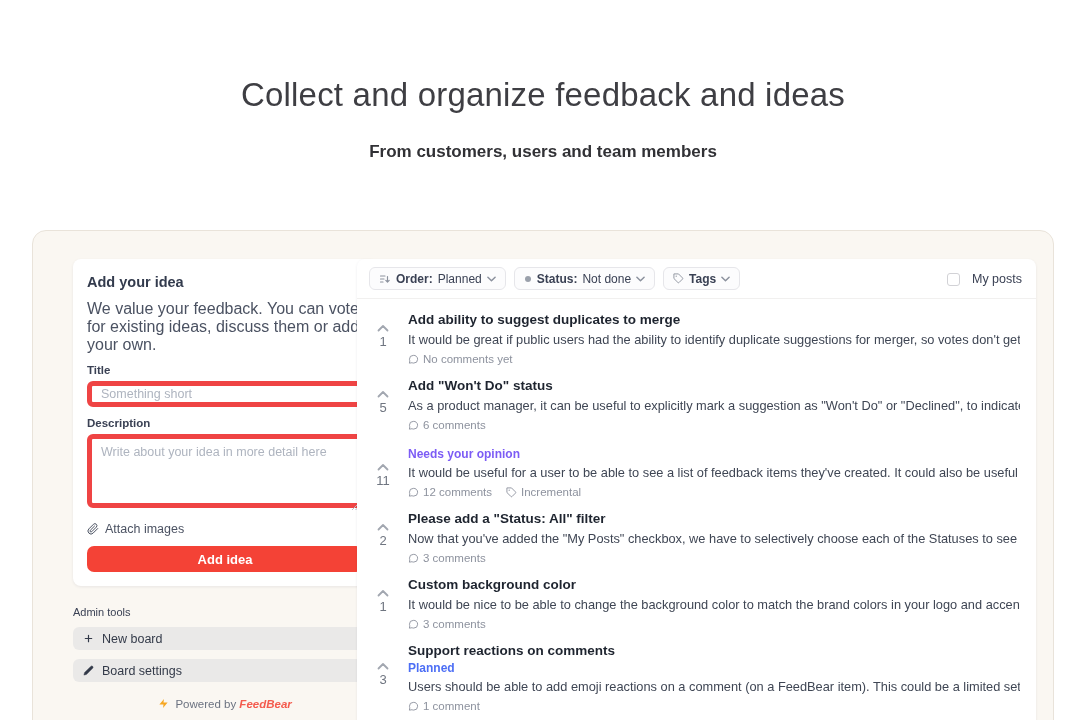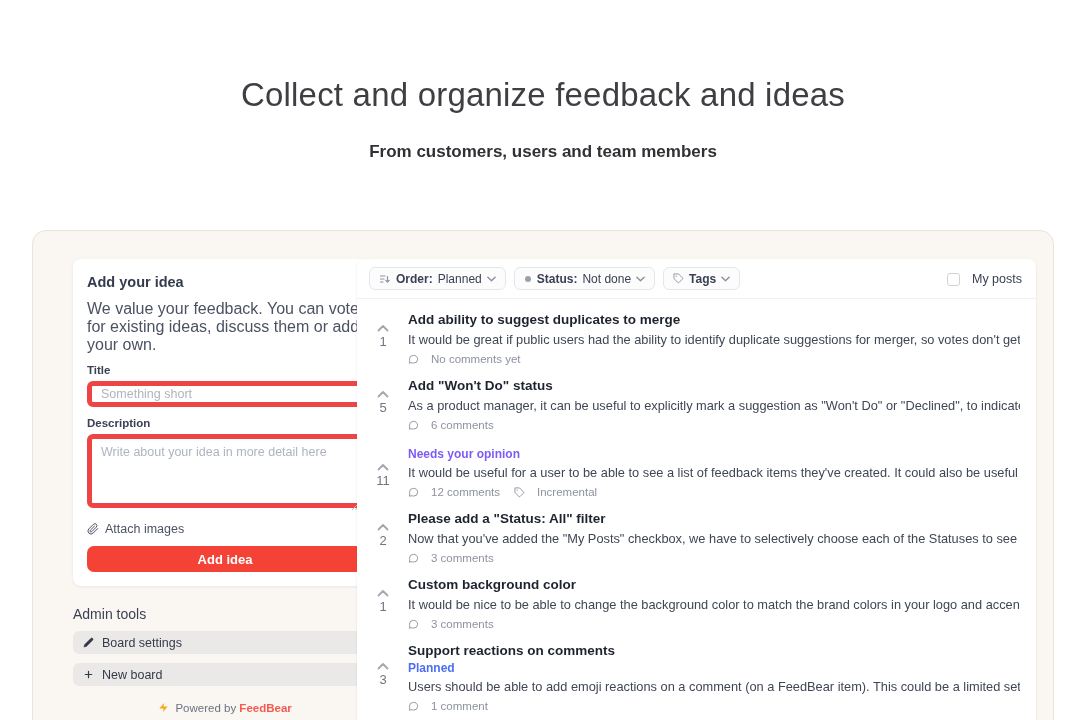--- a/index.html
+++ b/index.html
@@ -37,29 +37,29 @@
   .text-input::placeholder, .text-area::placeholder { color: #aeb4bf; }
   .textarea-wrap { position: relative; }
   .resize-grip { position: absolute; right: 4px; bottom: 1px; }
   .attach-row { margin-top: 10px; display: flex; align-items: center; gap: 6px; font-size: 12.5px; color: #4b5262; cursor: pointer; }
   .submit-btn {
     margin-top: 10px; width: 100%; height: 26px; border: none; border-radius: 7px;
     background: var(--accent-red, #f44236); color: #fff; font-family: inherit;
     font-size: 13px; font-weight: 700; cursor: pointer;
   }
 
-  .admin-heading { margin-top: 20px; font-size: 14px; color: #3a4154; }
+  .admin-heading { margin-top: 20px; font-size: 11px; color: #3a4154; }
   .admin-btn {
     margin-top: 9px; width: 100%; height: 23px; display: flex; align-items: center; gap: 8px;
     background: #eae9e8; border: none; border-radius: 6px; padding: 0 10px;
     font-family: inherit; font-size: 12.5px; color: #333a49; cursor: pointer;
   }
   .powered-row { margin-top: 16px; text-align: center; font-size: 11.5px; color: #6b7280; }
   .powered-row .zap { vertical-align: -1px; margin-right: 3px; }
-  .brand-link { color: var(--brand-red, #f45b4e); font-weight: 700; text-decoration: none; }
+  .brand-link { color: var(--brand-red, #f45b4e); font-weight: 700; text-decoration: none; font-style: italic; }
 
   
   .list-panel {
     position: absolute; left: 324px; top: 28px; width: 679px; height: 516px;
     background: #fff; border-radius: 8px; box-shadow: 0 1px 3px rgba(30,30,60,.08);
     overflow: hidden;
   }
   .filter-bar { display: flex; align-items: center; padding: 8px 14px 8px 12px; border-bottom: 1px solid #f1f0ef; }
   .filter-btn {
     display: inline-flex; align-items: center; gap: 5px; height: 23px; padding: 0 9px;
@@ -80,21 +80,21 @@
   .post-content { margin-left: 7px; min-width: 0; }
   .post-title { font-size: 13.5px; line-height: 15px; font-weight: 700; color: #1e242f; cursor: pointer; }
   .post-status { margin-top: 4px; font-size: 12px; line-height: 12px; font-weight: 700; }
   .status-purple { color: var(--status-needs-opinion, #7c5cf5); }
   .status-blue { color: var(--status-planned, #4c6ef5); }
   .post-text {
     margin-top: 6px; font-size: 12.8px; line-height: 14px; color: #3f4654;
     white-space: nowrap; overflow: hidden; max-width: 614px;
   }
   .post-meta { margin-top: 6px; display: flex; align-items: center; gap: 14px; font-size: 11.5px; color: #8d929e; }
-  .meta-item { display: inline-flex; align-items: center; gap: 12px; }
+  .meta-item { display: inline-flex; align-items: center; gap: 4px; }
 </style>
 </head>
 <body>
 
 <svg width="0" height="0" style="position:absolute">
   <defs>
     <g id="i-chev-up">
         <path d="M1.5 6.5 L6 2 L10.5 6.5" fill="none" stroke="currentColor" stroke-width="1.8" stroke-linecap="round" stroke-linejoin="round"></path>
       </g>
     <g id="i-chev-down">
@@ -156,30 +156,30 @@
         <span>Attach images</span>
       </div>
 
       <button class="submit-btn">Add idea</button>
     </div>
 
     <div class="admin-heading">Admin tools</div>
 
     <button class="admin-btn">
       <svg width="11" height="11" viewBox="0 0 24 24" style="color:#333a49">
+          <use href="#i-plus"></use>
+        </svg>
+      <span>New board</span>
+    </button>
+
+    <button class="admin-btn">
+      <svg width="11" height="11" viewBox="0 0 24 24" style="color:#333a49">
           <use href="#i-pencil"></use>
         </svg>
       <span>Board settings</span>
-    </button>
-
-    <button class="admin-btn">
-      <svg width="11" height="11" viewBox="0 0 24 24" style="color:#333a49">
-          <use href="#i-plus"></use>
-        </svg>
-      <span>New board</span>
     </button>
 
     <div class="powered-row">
       <svg class="zap" width="11" height="11" viewBox="0 0 24 24" style="color:var(--lightning-yellow,#f6a723)">
           <use href="#i-zap"></use>
         </svg>
       <span>Powered by</span>
       <a class="brand-link" href="#">FeedBear</a>
     </div>
   </div>

